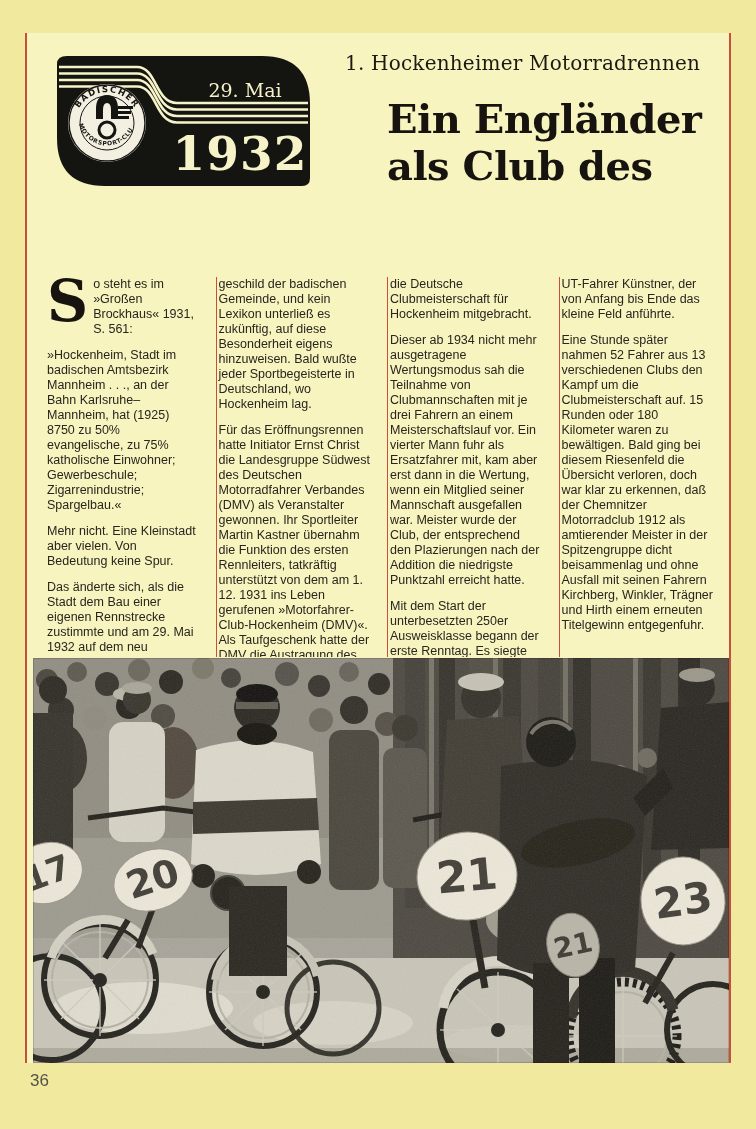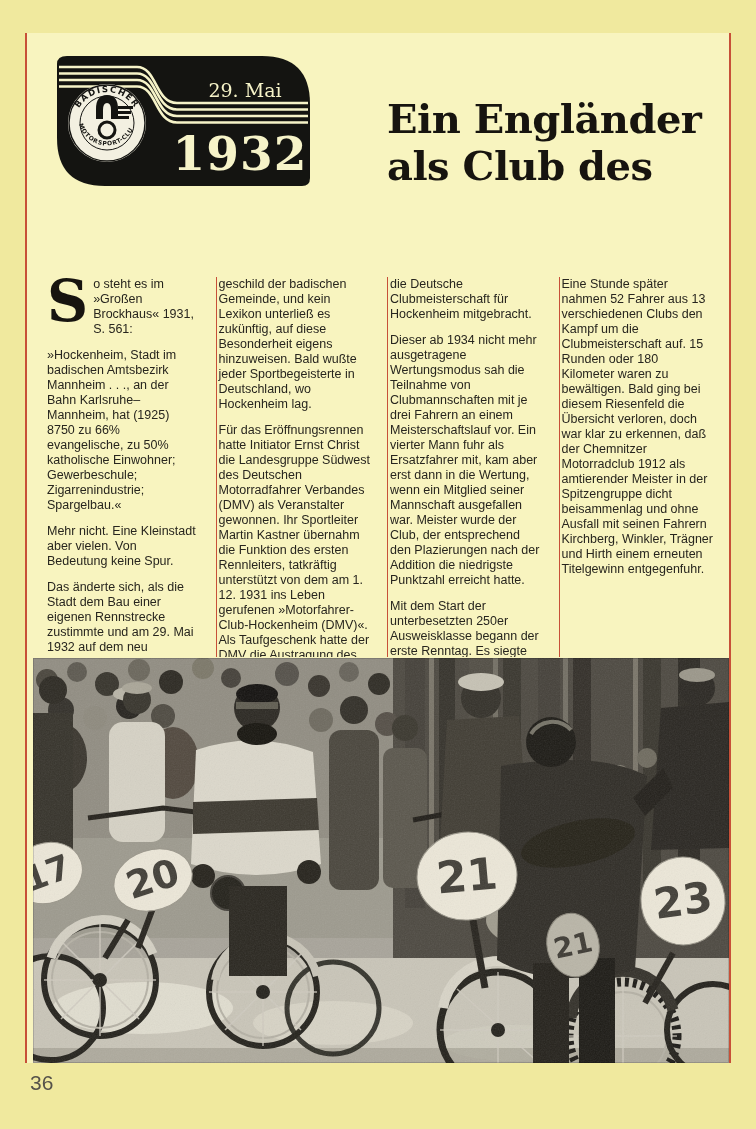--- a/index.html
+++ b/index.html
@@ -13,21 +13,21 @@
   .hl{position:absolute;font-family:"DejaVu Serif",serif;font-weight:bold;font-size:40px;color:#17140f;letter-spacing:-.5px;line-height:1;white-space:nowrap;text-align:center;}
   .hl1{left:387px;top:99px;}
   .hl2{left:387px;top:146px;}
   .hl3{left:266px;top:193px;}
   .cols{position:absolute;left:47px;top:277px;width:666px;height:380px;display:flex;overflow:hidden;}
   .col{flex:1;font-size:12.5px;line-height:15px;color:#27251e;}
   .col + .col{border-left:1px solid #c75038;padding-left:2px;margin-left:17px;}
   .col p{margin:0 0 11px 0;}
   .dropcap{float:left;font-family:"DejaVu Serif",serif;font-weight:bold;font-size:57px;line-height:44px;margin:2px 5px 0 0;color:#17140f;}
   .photo{position:absolute;left:33px;top:658px;width:696px;height:405px;display:block;}
-  .pagenum{position:absolute;left:30px;top:1071px;font-size:21px;color:#55524a;}
+  .pagenum{position:absolute;left:30px;top:1071px;font-size:17px;color:#55524a;}
   .badge text{font-family:"DejaVu Serif",serif;}
   .badge .ring{font-family:"DejaVu Sans",sans-serif;font-weight:bold;}
   .plate-num{font-family:"DejaVu Sans",sans-serif;font-weight:bold;fill:#33302a;text-anchor:middle;opacity:.92;}
 </style>
 </head>
 <body>
 
 <div class="page">
   <div class="inner"></div>
   <div class="rule rule-left"></div>
@@ -60,40 +60,42 @@
         <rect x="61" y="50" width="15" height="3"></rect>
         <rect x="61" y="55" width="13" height="3"></rect>
         <rect x="61" y="60" width="11" height="3"></rect>
         <circle cx="50" cy="74" r="8" fill="none" stroke="#141411" stroke-width="3"></circle>
       </g>
     </g>
     <text x="188" y="41" text-anchor="middle" font-size="19" fill="#f6f3c8">29. Mai</text>
     <text x="183" y="114" text-anchor="middle" font-size="47" font-weight="bold" letter-spacing="1" fill="#f6f3c8">1932</text>
   </svg>
 
+  <div class="kicker">1. Hockenheimer Motorradrennen</div>
   <div class="hl hl1">Ein Engländer</div>
   <div class="hl hl2">als Club des</div>
 
   <div class="cols">
     <div class="col">
       <p><span class="dropcap">S</span><span>o steht es im »Großen Brockhaus« 1931, S. 561:</span></p>
-      <p>»Hockenheim, Stadt im badischen Amtsbezirk Mannheim . . ., an der Bahn Karlsruhe–Mannheim, hat (1925) 8750 zu 66% evangelische, zu 50% katholische Einwohner; Gewerbeschule; Zigarrenindustrie; Spargelbau.«</p>
+      <p>»Hockenheim, Stadt im badischen Amtsbezirk Mannheim . . ., an der Bahn Karlsruhe–Mannheim, hat (1925) 8750 zu 50% evangelische, zu 75% katholische Einwohner; Gewerbeschule; Zigarrenindustrie; Spargelbau.«</p>
       <p>Mehr nicht. Eine Kleinstadt aber vielen. Von Bedeutung keine Spur.</p>
       <p>Das änderte sich, als die Stadt dem Bau einer eigenen Rennstrecke zustimmte und am 29. Mai 1932 auf dem neu errichteten Dreieckskurs die erste Veranstaltung zur Austragung kam. Immer mehr wurde die »Renn- oder Versuchsstrecke« zum Aushän-</p>
     </div>
     <div class="col">
       <p>geschild der badischen Gemeinde, und kein Lexikon unterließ es zukünftig, auf diese Besonderheit eigens hinzuweisen. Bald wußte jeder Sportbegeisterte in Deutschland, wo Hockenheim lag.</p>
       <p>Für das Eröffnungsrennen hatte Initiator Ernst Christ die Landesgruppe Südwest des Deutschen Motorradfahrer Verbandes (DMV) als Veranstalter gewonnen. Ihr Sportleiter Martin Kastner übernahm die Funktion des ersten Rennleiters, tatkräftig unterstützt von dem am 1. 12. 1931 ins Leben gerufenen »Motorfahrer-Club-Hockenheim (DMV)«. Als Taufgeschenk hatte der DMV die Austragung des Rennens um</p>
     </div>
     <div class="col">
       <p>die Deutsche Clubmeisterschaft für Hockenheim mitgebracht.</p>
       <p>Dieser ab 1934 nicht mehr ausgetragene Wertungsmodus sah die Teilnahme von Clubmannschaften mit je drei Fahrern an einem Meisterschaftslauf vor. Ein vierter Mann fuhr als Ersatzfahrer mit, kam aber erst dann in die Wertung, wenn ein Mitglied seiner Mannschaft ausgefallen war. Meister wurde der Club, der entsprechend den Plazierungen nach der Addition die niedrigste Punktzahl erreicht hatte.</p>
       <p>Mit dem Start der unterbesetzten 250er Ausweisklasse begann der erste Renntag. Es siegte der Asperger</p>
     </div>
     <div class="col">
+      <p>UT-Fahrer Künstner, der von Anfang bis Ende das kleine Feld anführte.</p>
       <p>Eine Stunde später nahmen 52 Fahrer aus 13 verschiedenen Clubs den Kampf um die Clubmeisterschaft auf. 15 Runden oder 180 Kilometer waren zu bewältigen. Bald ging bei diesem Riesenfeld die Übersicht verloren, doch war klar zu erkennen, daß der Chemnitzer Motorradclub 1912 als amtierender Meister in der Spitzengruppe dicht beisammenlag und ohne Ausfall mit seinen Fahrern Kirchberg, Winkler, Trägner und Hirth einem erneuten Titelgewinn entgegenfuhr.</p>
 
     </div>
   </div>
 
   <svg class="photo" viewBox="0 0 696 405" preserveAspectRatio="none">
     <defs>
       <filter id="grain">
           <feTurbulence type="fractalNoise" baseFrequency="0.8" numOctaves="2"></feTurbulence>
           <feColorMatrix type="saturate" values="0"></feColorMatrix>

